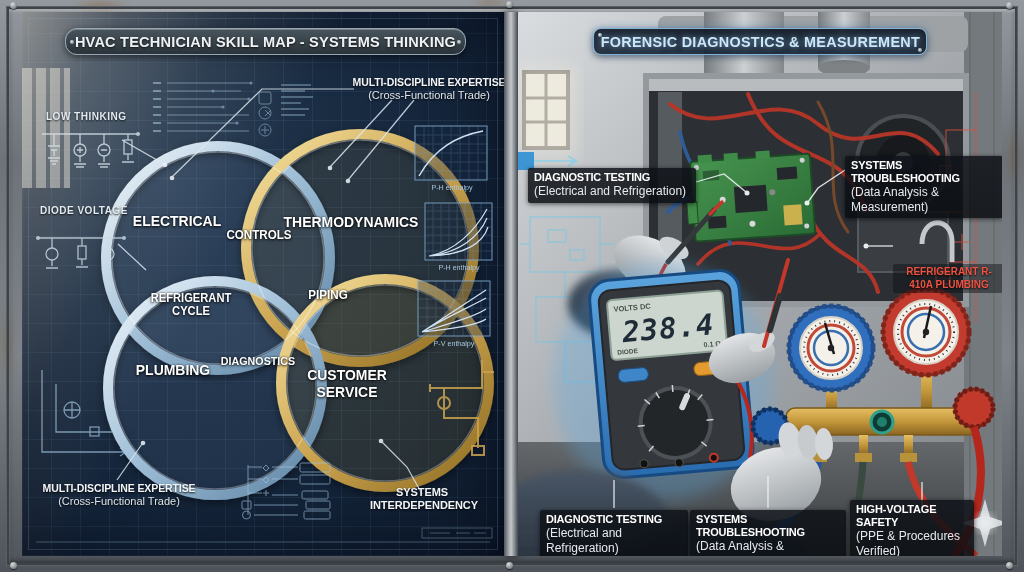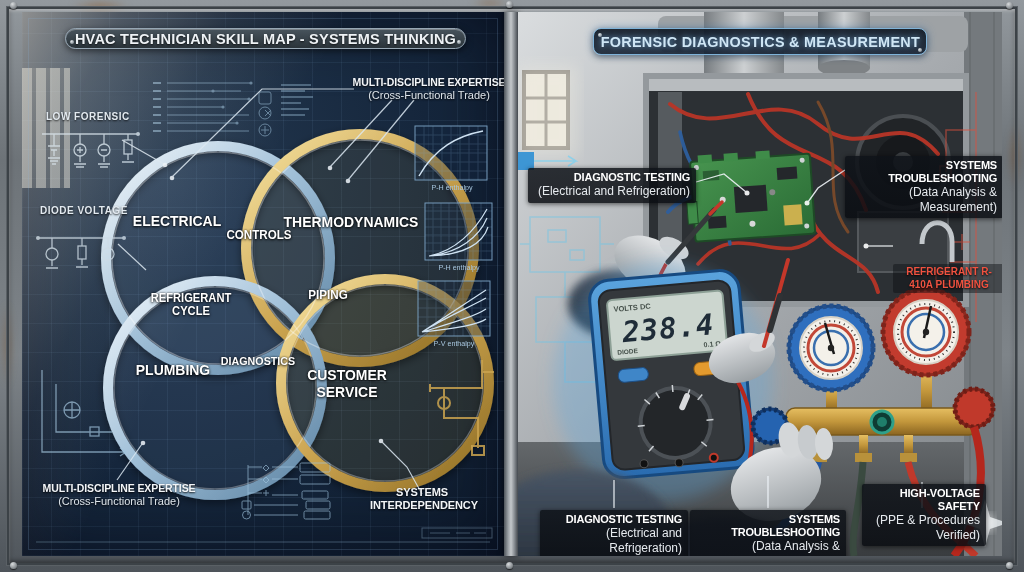--- a/index.html
+++ b/index.html
@@ -24,21 +24,21 @@
       repeating-linear-gradient(90deg,rgba(130,170,210,.09) 0 1px,transparent 1px 29px),
       radial-gradient(ellipse at 32% 30%,#24384f 0%,#15263c 55%,#0d1a2c 100%);
     box-shadow:inset 0 0 70px rgba(0,0,12,.55);}
   .panel-left::after{content:"";position:absolute;inset:6px;border:1px solid rgba(140,180,220,.20);pointer-events:none;}
   .beam{position:absolute;inset:0;pointer-events:none;
     background:linear-gradient(117deg,rgba(248,242,228,.55) 0%,rgba(248,242,228,.26) 13%,rgba(248,242,228,.08) 28%,transparent 43%);}
   .window-strips{position:absolute;left:0;top:56px;width:48px;height:120px;opacity:.5;filter:blur(.6px);
     background:repeating-linear-gradient(90deg,rgba(250,245,230,.9) 0 10px,rgba(120,120,118,.55) 10px 14px);}
   .lp-svg,.rp-svg{position:absolute;left:0;top:0;}
   .plate{position:absolute;display:flex;align-items:center;justify-content:center;text-align:center;}
-  .plate-left{left:43px;top:16px;width:401px;height:21px;
+  .plate-left{left:43px;top:16px;width:401px;height:27px;
     background:linear-gradient(180deg,#48545d,#2a3339);border:1px solid #97a7b4;border-radius:12px;
     box-shadow:0 2px 7px rgba(0,0,0,.55),inset 0 1px 0 rgba(255,255,255,.28);
     color:#eef2f5;font-weight:700;font-size:15px;letter-spacing:.2px;}
   .plate-left .tx{transform:scaleX(.97);white-space:nowrap;text-shadow:0 1px 2px rgba(0,0,0,.7);}
   .plate-screw{position:absolute;width:4px;height:4px;border-radius:50%;
     background:radial-gradient(circle at 35% 30%,#e4e8ea,#8d979e 70%);}
   .vlabel{position:absolute;color:#fff;font-weight:700;text-align:center;line-height:1.12;
     text-shadow:0 1px 3px rgba(0,0,0,.9),0 0 2px rgba(0,0,0,.6);
     transform:translate(-50%,-50%) scaleX(.93);white-space:normal;}
   .lp-callout{position:absolute;text-align:center;line-height:1.2;}
@@ -51,21 +51,21 @@
     transform:translate(-50%,-50%) scaleX(.95);}
   
   .panel-right{position:absolute;left:518px;top:12px;width:484px;height:544px;overflow:hidden;
     background:#8d9296;box-shadow:inset 0 0 0 1px rgba(130,180,220,.35),inset 0 -3px 0 rgba(110,160,205,.45);}
   .plate-right{left:75px;top:16px;width:334px;height:27px;
     background:linear-gradient(180deg,rgba(13,22,34,.9),rgba(22,35,52,.9));
     border:1.5px solid #7fb3d9;border-radius:8px;
     box-shadow:0 0 10px rgba(90,150,210,.45),0 2px 6px rgba(0,0,0,.5);
     color:#cfe6f5;font-weight:700;font-size:15px;letter-spacing:.3px;}
   .plate-right .tx{transform:scaleX(.96);white-space:nowrap;text-shadow:0 0 6px rgba(130,190,240,.8);}
-  .chip{position:absolute;text-align:right;padding:3px 6px 4px;border-radius:2px;line-height:1.2;
+  .chip{position:absolute;text-align:left;padding:3px 6px 4px;border-radius:2px;line-height:1.2;
     background:linear-gradient(180deg,rgba(14,18,24,.85),rgba(9,12,17,.85));
     box-shadow:0 1px 5px rgba(0,0,0,.6);}
   .chip .t{font-weight:700;font-size:11px;color:#ffffff;letter-spacing:-.2px;}
   .chip .s{font-size:12px;color:#e6eaee;}
   .red-sub{position:absolute;text-align:center;font-weight:700;font-size:10px;line-height:1.25;
     color:#ef5240;text-shadow:0 1px 2px rgba(0,0,0,.9);padding:2px 4px;
     background:rgba(10,13,18,.45);border-radius:2px;}
   .lcd-read{font-family:"DejaVu Sans Mono",monospace;font-weight:700;font-style:italic;}
 </style>
 </head>
@@ -276,21 +276,21 @@
       <div class="t">MULTI-DISCIPLINE EXPERTISE</div>
       <div class="s">(Cross-Functional Trade)</div>
     </div>
     <div class="lp-callout" style="left:16px;top:470px;width:162px;">
       <div class="t">MULTI-DISCIPLINE EXPERTISE</div>
       <div class="s">(Cross-Functional Trade)</div>
     </div>
     <div class="lp-callout" style="left:348px;top:474px;width:104px;">
       <div class="t" style="font-size:11px;">SYSTEMS INTERDEPENDENCY</div>
     </div>
-    <div class="mini-label" style="left:24px;top:99px;">LOW FORENSIC</div>
+    <div class="mini-label" style="left:24px;top:99px;">LOW THINKING</div>
     <div class="mini-label" style="left:18px;top:193px;">DIODE VOLTAGE</div>
 
     <div class="mc-cap" style="left:430px;top:175px;">P-H enthalpy</div>
     <div class="mc-cap" style="left:437px;top:255px;">P-H enthalpy</div>
     <div class="mc-cap" style="left:432px;top:331px;">P-V enthalpy</div>
   </div>
 
   <div class="divider"></div>
 
   <div class="panel-right">
@@ -550,18 +550,18 @@
     <div class="red-sub" style="left:375px;top:252px;width:112px;">REFRIGERANT R-410A PLUMBING</div>
 
     <div class="chip" style="left:22px;top:498px;width:148px;">
       <div class="t">DIAGNOSTIC TESTING</div>
       <div class="s">(Electrical and Refrigeration)</div>
     </div>
     <div class="chip" style="left:172px;top:498px;width:156px;">
       <div class="t">SYSTEMS TROUBLESHOOTING</div>
       <div class="s">(Data Analysis &amp; Measurement)</div>
     </div>
-    <div class="chip" style="left:332px;top:472px;width:124px;margin-left:12px;">
+    <div class="chip" style="left:332px;top:488px;width:124px;">
       <div class="t">HIGH-VOLTAGE SAFETY</div>
       <div class="s">(PPE &amp; Procedures Verified)</div>
     </div>
   </div>
 </div>
 
 </body></html>

